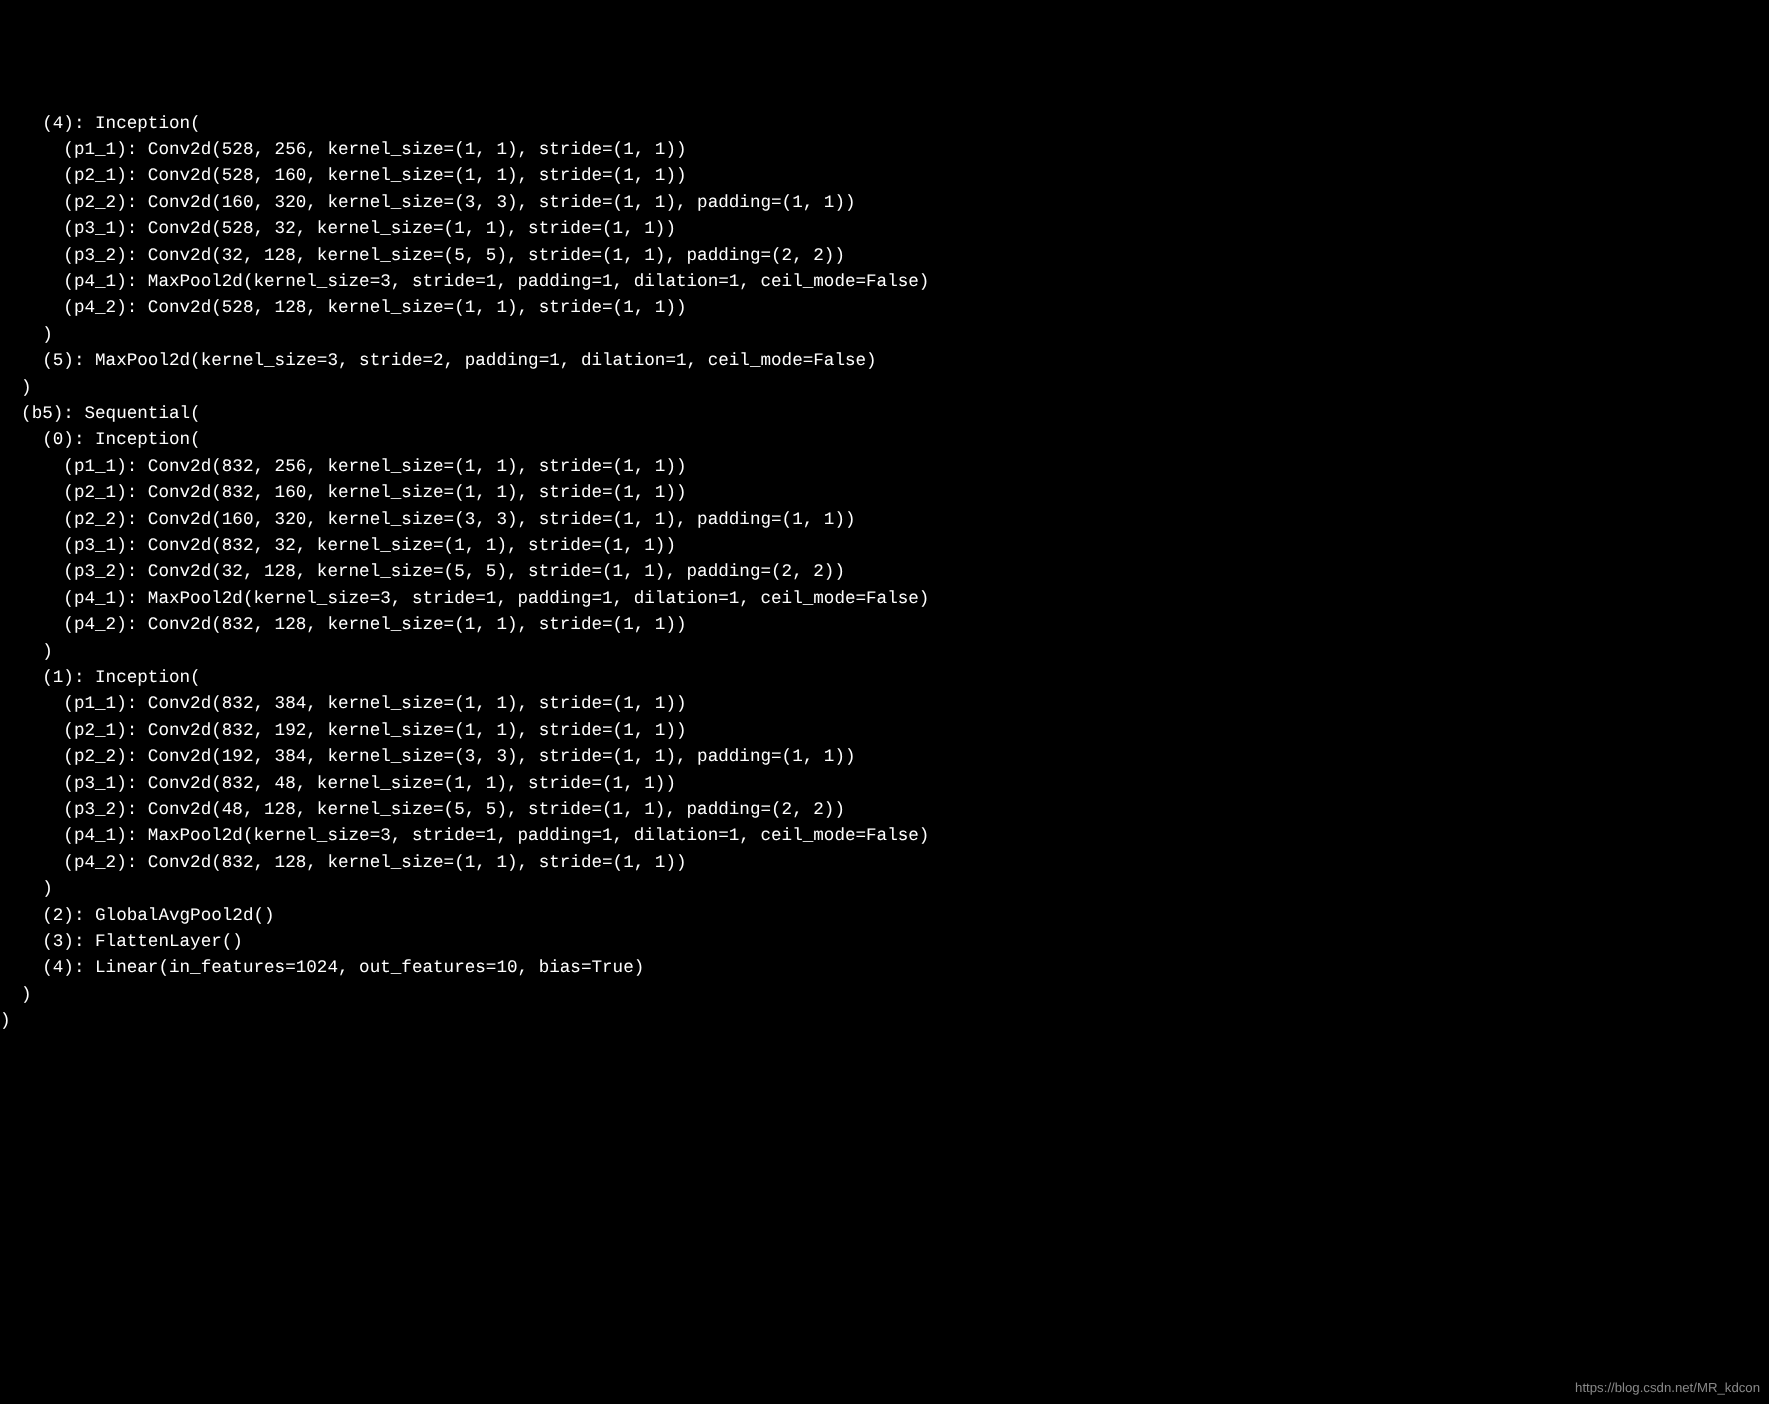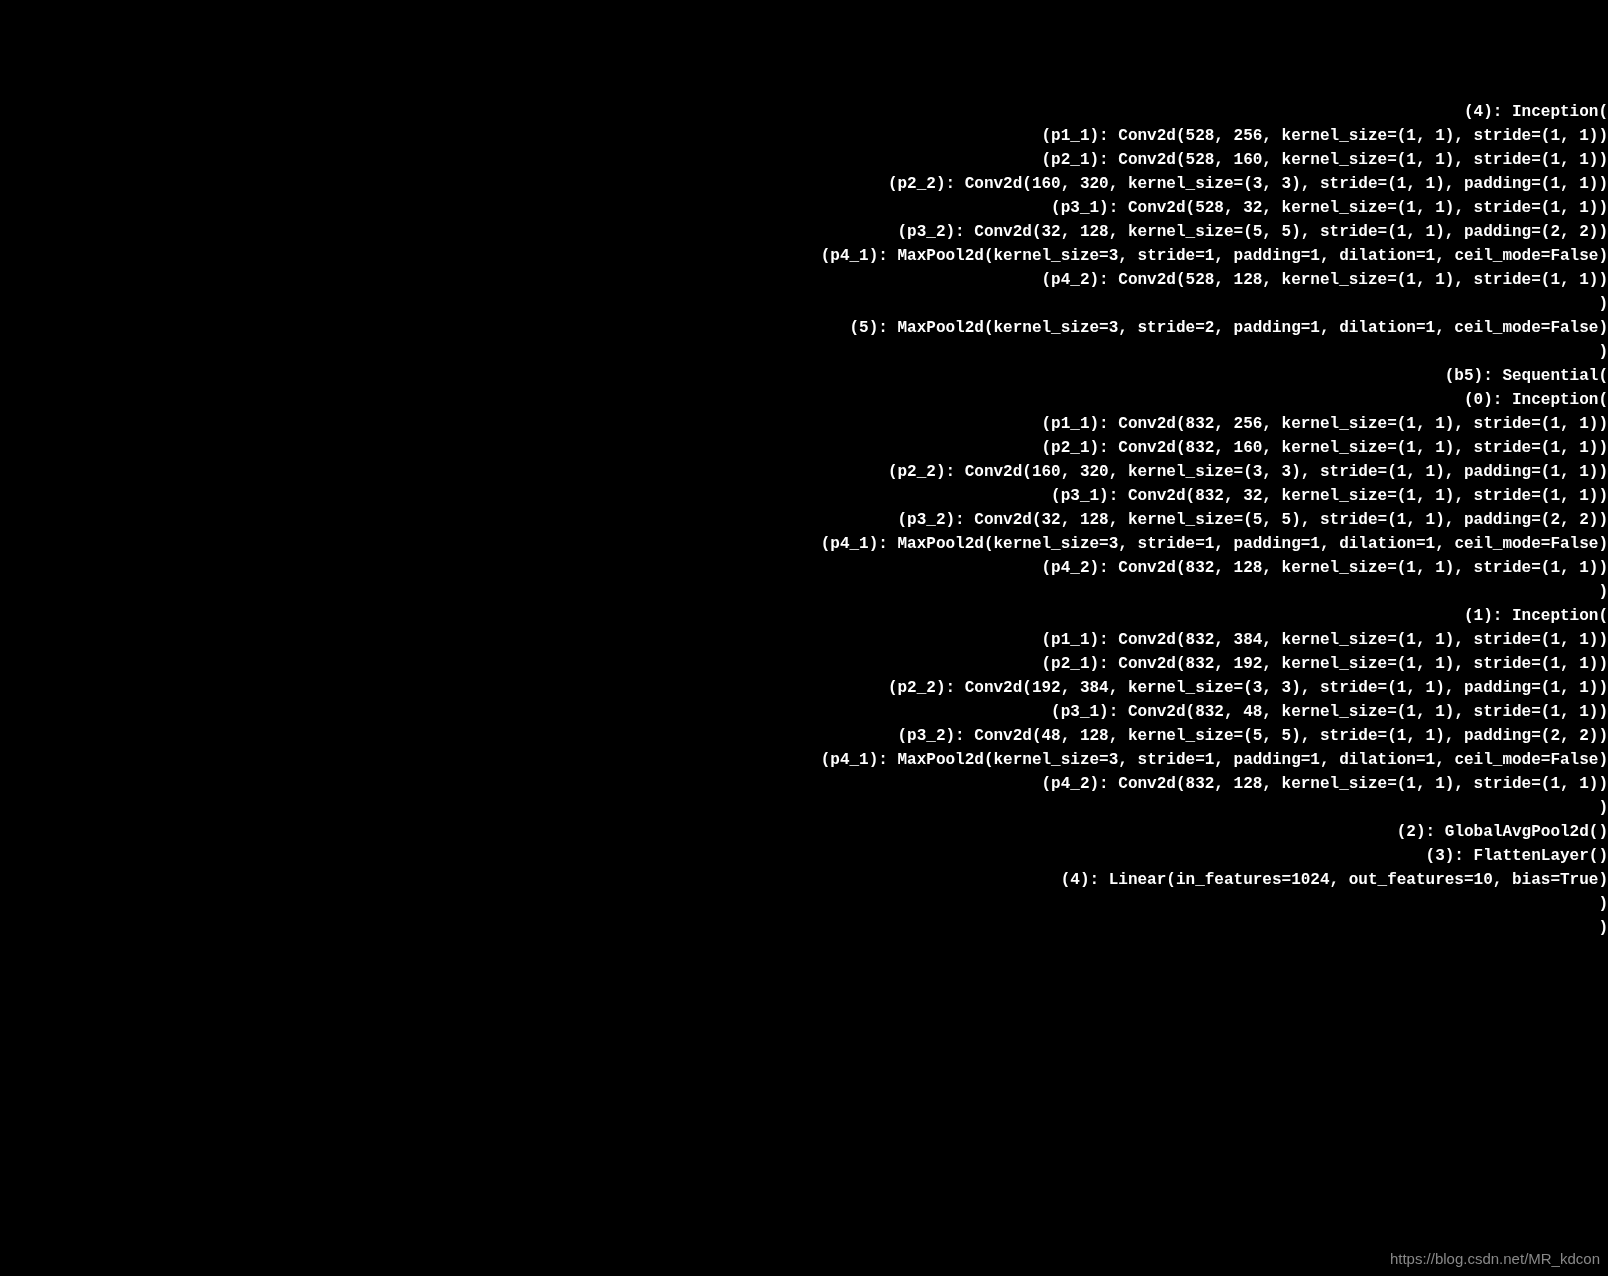--- a/index.html
+++ b/index.html
@@ -8,28 +8,27 @@
     background-color: #000000;
     color: #ffffff;
     font-family: 'Consolas', 'Courier New', monospace;
     font-size: 16px;
     line-height: 1.5;
     white-space: pre;
     overflow-x: auto;
   }
   .terminal {
     padding: 4px 0 4px 0;
-    font-weight: bold;
-    text-align: right;
+    font-weight: normal;
   }
   .watermark {
     position: fixed;
     bottom: 6px;
     right: 8px;
-    font-size: 15px;
+    font-size: 12px;
     color: #888888;
     font-family: Arial, sans-serif;
     font-weight: normal;
     padding-left: 17px;
   }
 </style>
 </head>
 <body>
 
 

